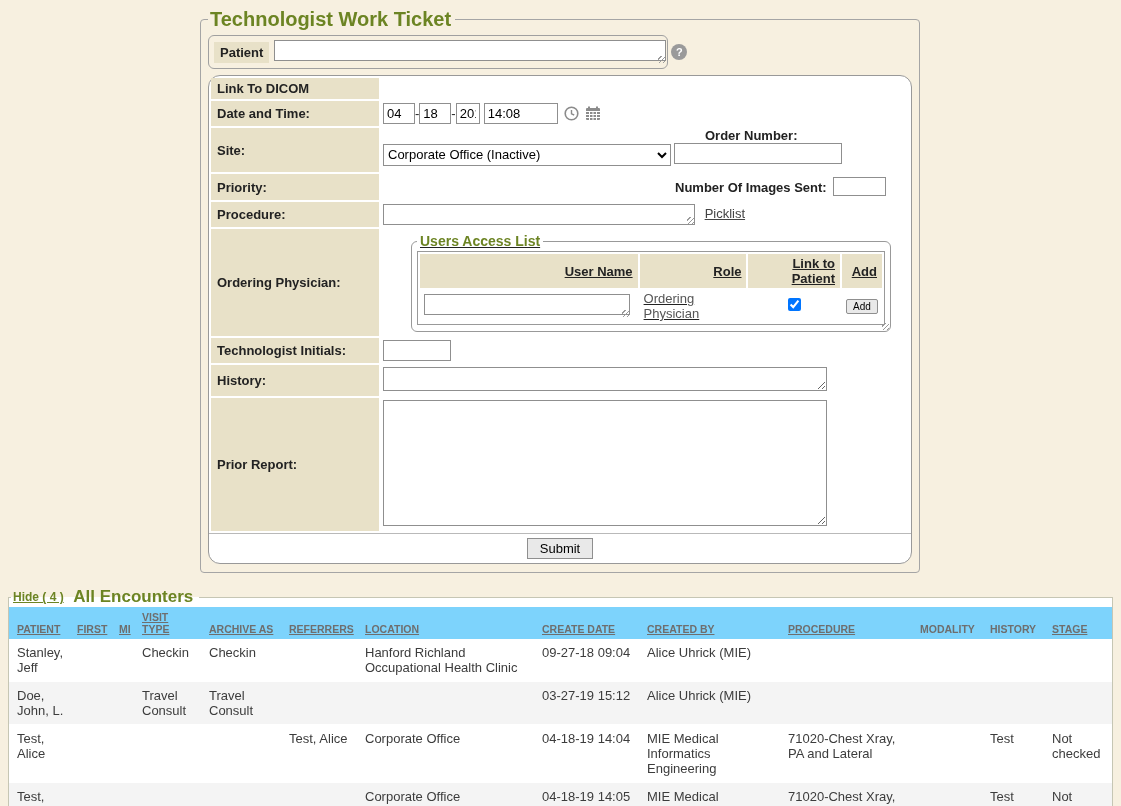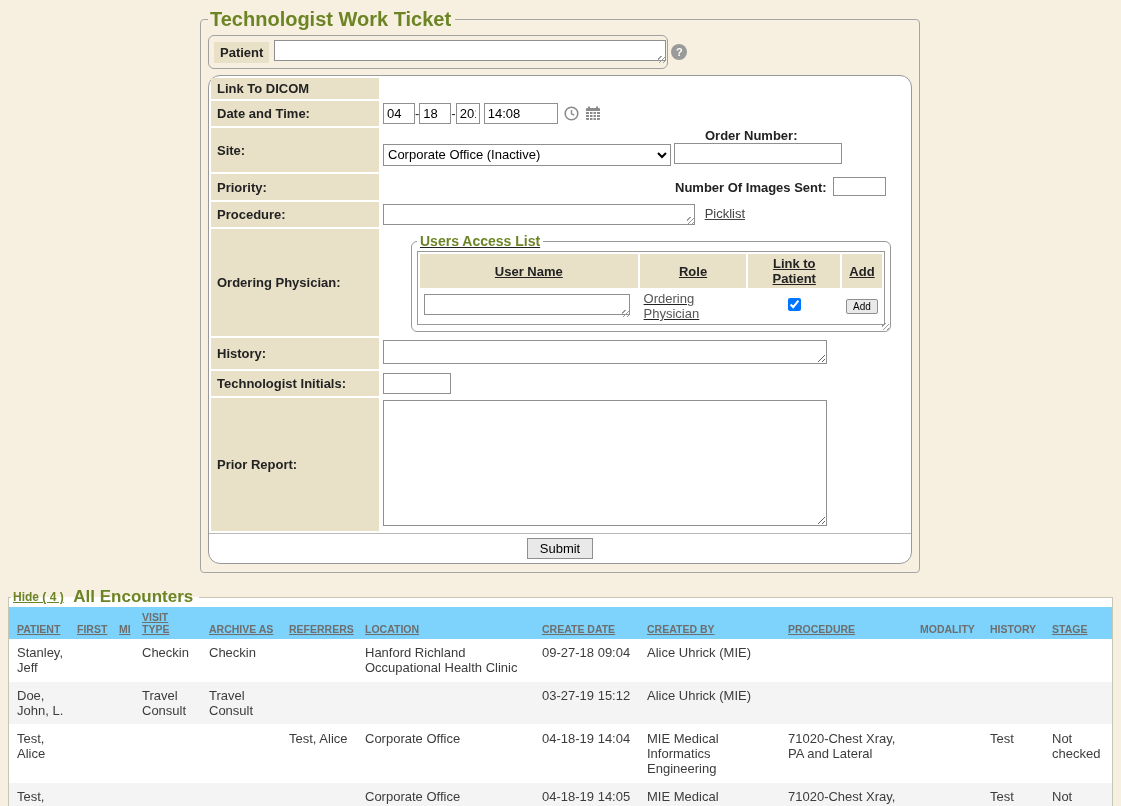--- a/index.html
+++ b/index.html
@@ -99,21 +99,21 @@
     border: 1px solid #999; border-radius: 6px;
     padding: 2px 5px 6px 5px;
     position: relative;
   }
   fieldset.ual > legend { color: #6c8423; font-weight: bold; font-size: 14px; padding: 0 3px; }
   table.ual-t {
     border-spacing: 2px; background: #fff;
     border: 1px solid #999; width: 100%;
   }
   table.ual-t th {
-    background: #e8e1c8; text-align: center; font-size: 13px;
+    background: #e8e1c8; text-align: right; font-size: 13px;
     padding: 2px 5px; font-weight: bold;
   }
   table.ual-t td { padding: 1px 4px; }
   .role-txt { color: #555; }
   button.mini {
     font-size: 10px; padding: 1px 6px;
     background: #e9e9e9; border: 1px solid #8f8f8f; border-radius: 2px;
     font-family: "Liberation Sans", sans-serif;
   }
 
@@ -283,30 +283,30 @@
                     <button class="mini">Add</button>
                   </td>
                 </tr>
               </tbody>
                   </table>
             </fieldset>
           </td>
         </tr>
 
         <tr>
+          <td class="lbl">Technologist Initials:</td>
+          <td class="cnt">
+            <input class="box" style="width: 68px;" value="">
+          </td>
+        </tr>
+
+        <tr>
           <td class="lbl">History:</td>
           <td class="cnt">
             <textarea class="big" style="height: 24px;" rows="1" value=""></textarea>
-          </td>
-        </tr>
-
-        <tr>
-          <td class="lbl">Technologist Initials:</td>
-          <td class="cnt">
-            <input class="box" style="width: 68px;" value="">
           </td>
         </tr>
 
         <tr>
           <td class="lbl" style="height:130px;">Prior Report:</td>
           <td class="cnt">
             <textarea class="big" style="height: 126px;" value=""></textarea>
           </td>
         </tr>
       </tbody>

